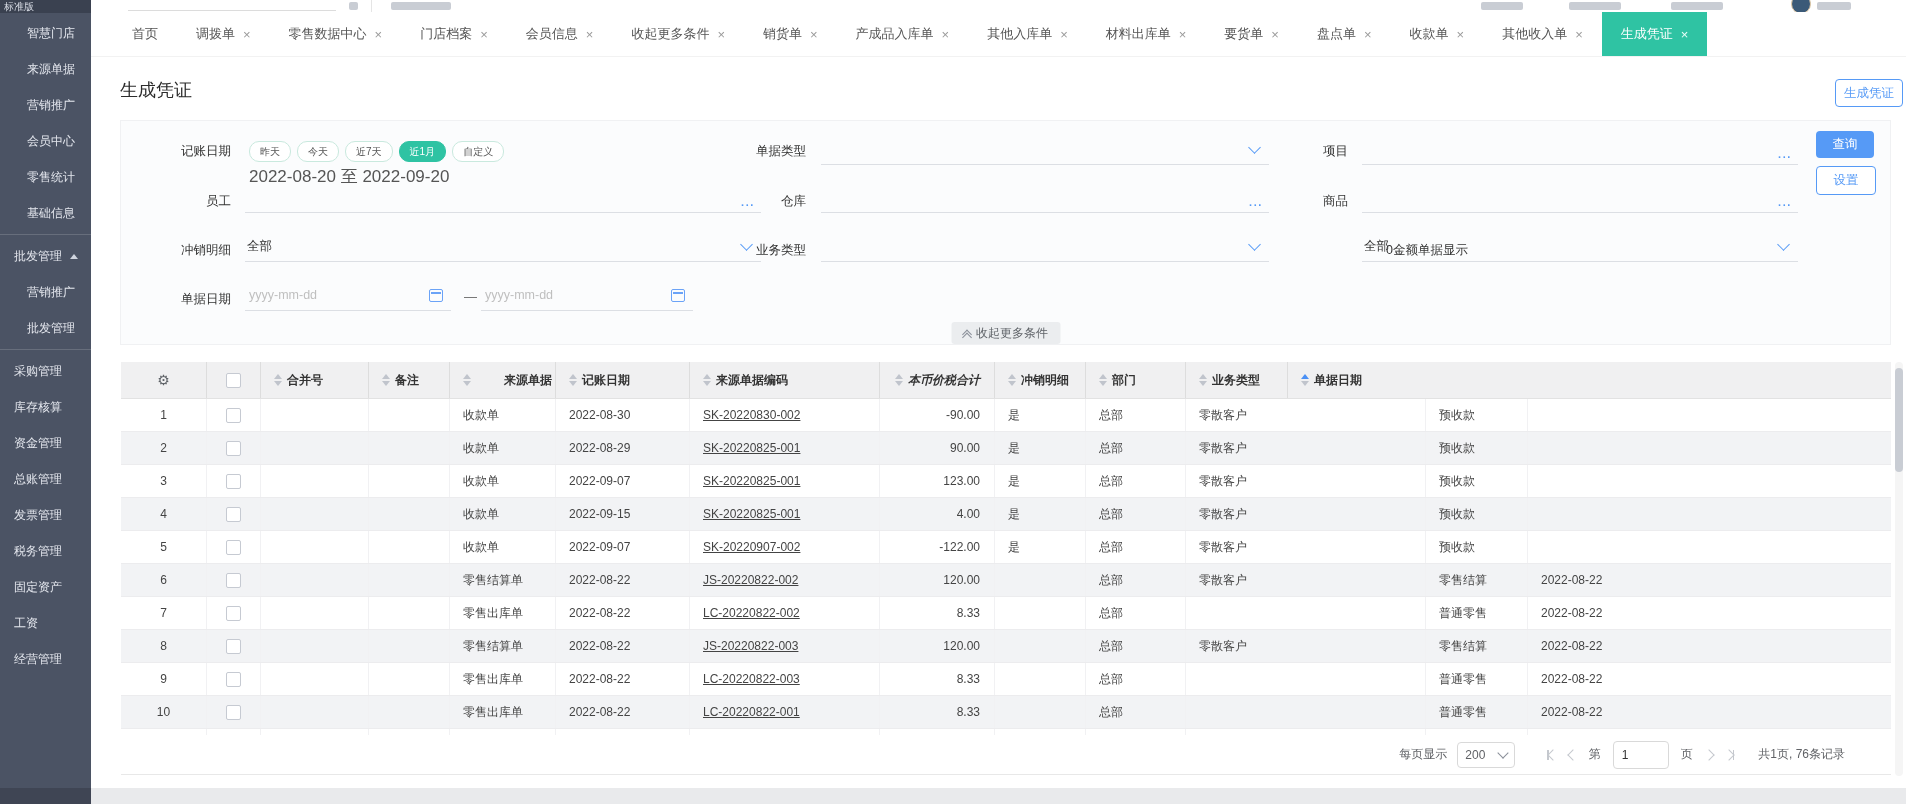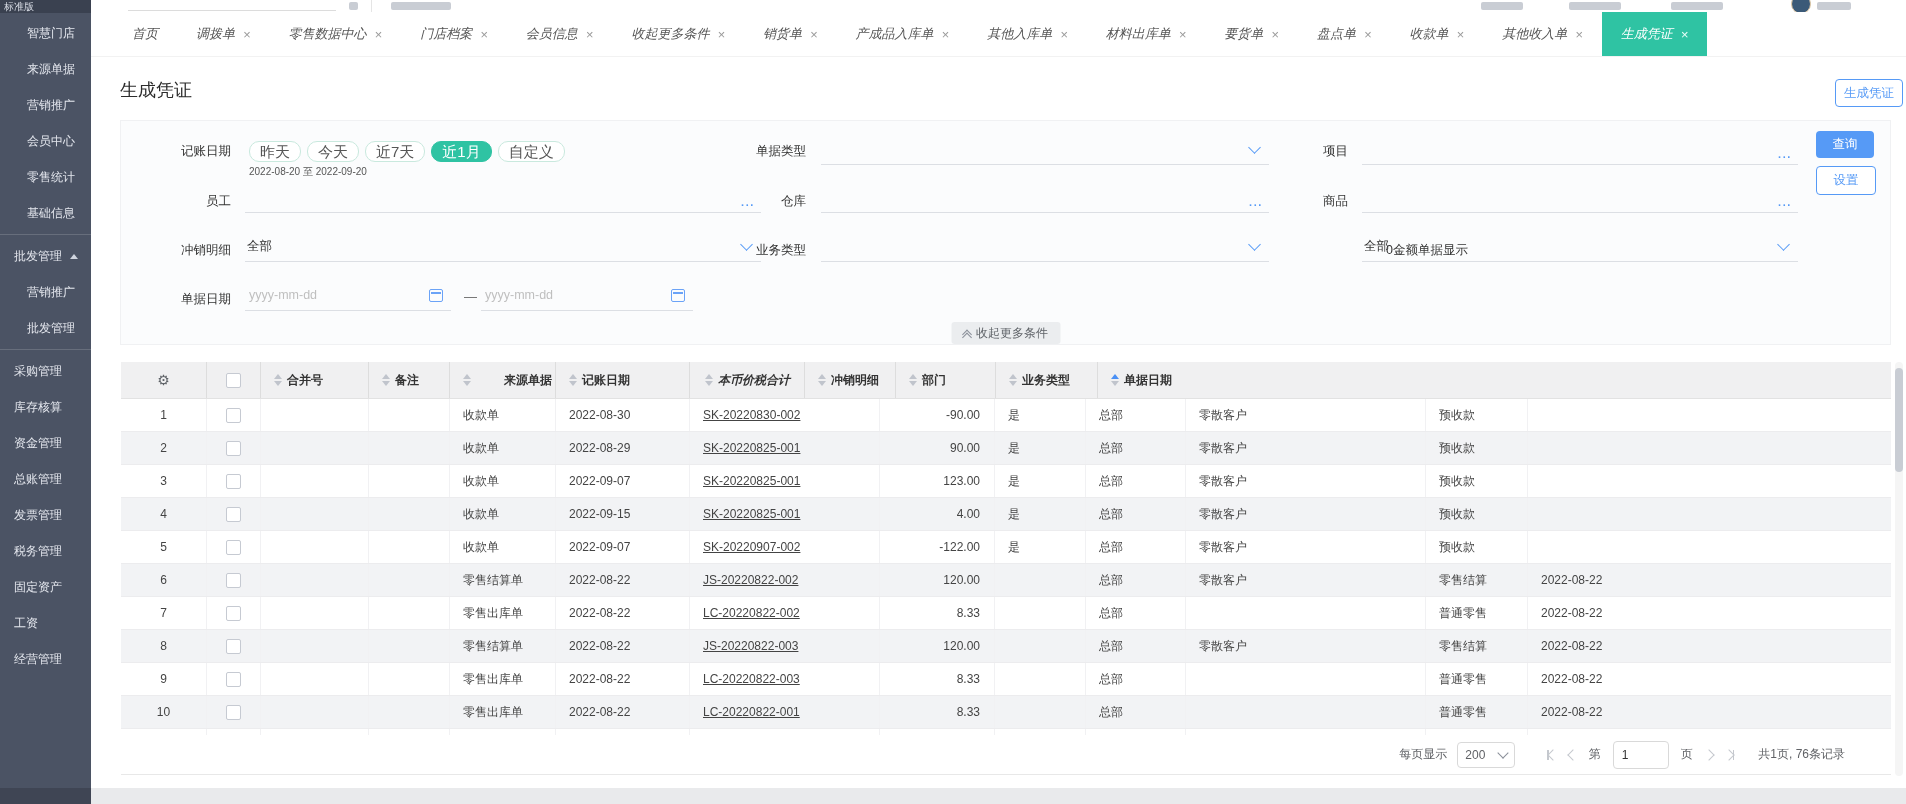--- a/index.html
+++ b/index.html
@@ -20,21 +20,21 @@
   .tri-up{width:0;height:0;border-left:4px solid transparent;border-right:4px solid transparent;border-bottom:5px solid #cfd4de;margin-left:8px;}
   .sidebar-footer{position:absolute;left:0;bottom:0;width:91px;height:16px;background:#3f4554;}
   
   .topstrip{position:absolute;left:91px;top:0;right:0;height:12px;background:#fff;overflow:hidden;}
   .search-underline{position:absolute;left:37px;top:10px;width:208px;border-top:1px solid #dcdcdc;}
   .strip-icon{position:absolute;top:2px;width:9px;height:8px;background:#c9cdd4;border-radius:2px;}
   .strip-avatar{position:absolute;top:-6px;width:18px;height:18px;border-radius:50%;background:#3b5a78;border:1px solid #e0c9a6;}
   .strip-divider{position:absolute;top:0;height:12px;width:1px;background:#e5e5e5;}
   
   .tabbar{position:absolute;left:91px;top:12px;right:0;height:44px;background:#fff;display:flex;align-items:stretch;padding-left:22px;z-index:4;border-bottom:1px solid #f2f2f2;}
-  .tab{display:flex;align-items:center;gap:8px;padding:0 19px;font-size:13px;color:#555;cursor:pointer;white-space:nowrap;font-style:italic;}
+  .tab{display:flex;align-items:center;gap:8px;padding:0 19px;font-size:13px;color:#555;cursor:pointer;white-space:nowrap;}
   .tab .tab-close{color:#9a9a9a;font-size:13px;line-height:1;}
   .tab.active{background:#2fc3a3;color:#fff;}
   .tab.active .tab-close{color:#eafff9;}
   .tabbar-right{position:absolute;right:0;top:12px;height:44px;display:flex;align-items:center;gap:13px;background:#fff;padding:0 2px 0 10px;}
   .tabs-close-all{font-size:16px;color:#606266;cursor:pointer;line-height:1;}
   .tabs-menu-icon{width:13px;height:13px;border:1.5px solid #8a8f99;border-radius:2px;margin-right:-7px;cursor:pointer;}
   
   .page-title{position:absolute;left:120px;top:78px;font-size:18px;color:#2b2b2b;}
   .btn-outline{position:absolute;display:flex;align-items:center;justify-content:center;
     background:#fff;border:1px solid #569af6;color:#569af6;border-radius:4px;font-size:12.5px;cursor:pointer;}
@@ -42,23 +42,23 @@
   
   .filter-panel{position:absolute;left:120px;top:120px;width:1771px;height:225px;
     background:#fbfcfd;border:1px solid #f0f1f3;box-sizing:border-box;}
   .fp-label{position:absolute;width:110px;text-align:right;font-size:12.5px;color:#333;line-height:16px;}
   .fp-label.wide{width:190px;left:1157px !important;}
   .fp-field{position:absolute;height:30px;border-bottom:1px solid #dcdfe4;box-sizing:border-box;font-size:12.5px;color:#333;line-height:28px;cursor:pointer;}
   .fp-value{padding-left:2px;}
   .ellipsis-icon{position:absolute;right:6px;top:8px;color:#569af6;font-size:11px;font-weight:bold;letter-spacing:1px;cursor:pointer;}
   .chev-down{position:absolute;right:10px;top:8px;width:8px;height:8px;border-right:1.5px solid #569af6;border-bottom:1.5px solid #569af6;transform:rotate(45deg);cursor:pointer;}
   .pills{position:absolute;display:flex;gap:6px;}
-  .pill{height:19px;line-height:19px;padding:0 10px;border:1px solid #c9e9de;border-radius:10px;font-size:15px;color:#555;background:#fff;cursor:pointer;white-space:nowrap;}
+  .pill{height:19px;line-height:19px;padding:0 10px;border:1px solid #c9e9de;border-radius:10px;font-size:10px;color:#555;background:#fff;cursor:pointer;white-space:nowrap;}
   .pill.active{background:#2fc3a3;border-color:#2fc3a3;color:#fff;}
-  .fp-range{position:absolute;font-size:10px;color:#555;}
+  .fp-range{position:absolute;font-size:17px;color:#555;}
   .date-input{position:absolute;height:30px;border-bottom:1px solid #dcdfe4;box-sizing:border-box;font-size:12.5px;line-height:28px;color:#bfbfbf;cursor:text;}
   .date-input .ph{padding-left:4px;}
   .cal-icon{position:absolute;right:8px;top:8px;width:12px;height:11px;border:1px solid #6ba3f7;border-radius:2px;}
   .cal-icon::before{content:"";position:absolute;left:1px;right:1px;top:2px;height:2px;background:#6ba3f7;}
   .fp-dash{position:absolute;font-size:13px;color:#666;}
   .collapse-pill{position:absolute;left:50%;transform:translateX(-50%);top:201px;height:22px;
     background:#ebedef;border-radius:3px;display:flex;align-items:center;gap:6px;padding:0 12px;
     font-size:12px;color:#5f6368;cursor:pointer;}
   .dbl-chev{display:flex;flex-direction:column;margin-top:2px;}
   .dbl-chev i{width:6px;height:6px;border-left:1.5px solid #8a8f99;border-top:1.5px solid #8a8f99;transform:rotate(45deg);margin-bottom:-4px;}
@@ -359,20 +359,27 @@
           <i class="down"></i>
         </span>
         <span>来源单据</span>
       </div>
       <div class="th" style="width: 134px;">
         <span class="sort">
           <i class="up"></i>
           <i class="down"></i>
         </span>
         <span>记账日期</span>
+      </div>
+      <div class="th" style="width: 190px;">
+        <span class="sort">
+          <i class="up"></i>
+          <i class="down"></i>
+        </span>
+        <span>来源单据编码</span>
       </div>
       <div class="th right" style="width: 115px; font-style: italic;">
         <span class="sort">
           <i class="up"></i>
           <i class="down"></i>
         </span>
         <span>本币价税合计</span>
       </div>
       <div class="th" style="width: 91px;">
         <span class="sort">

